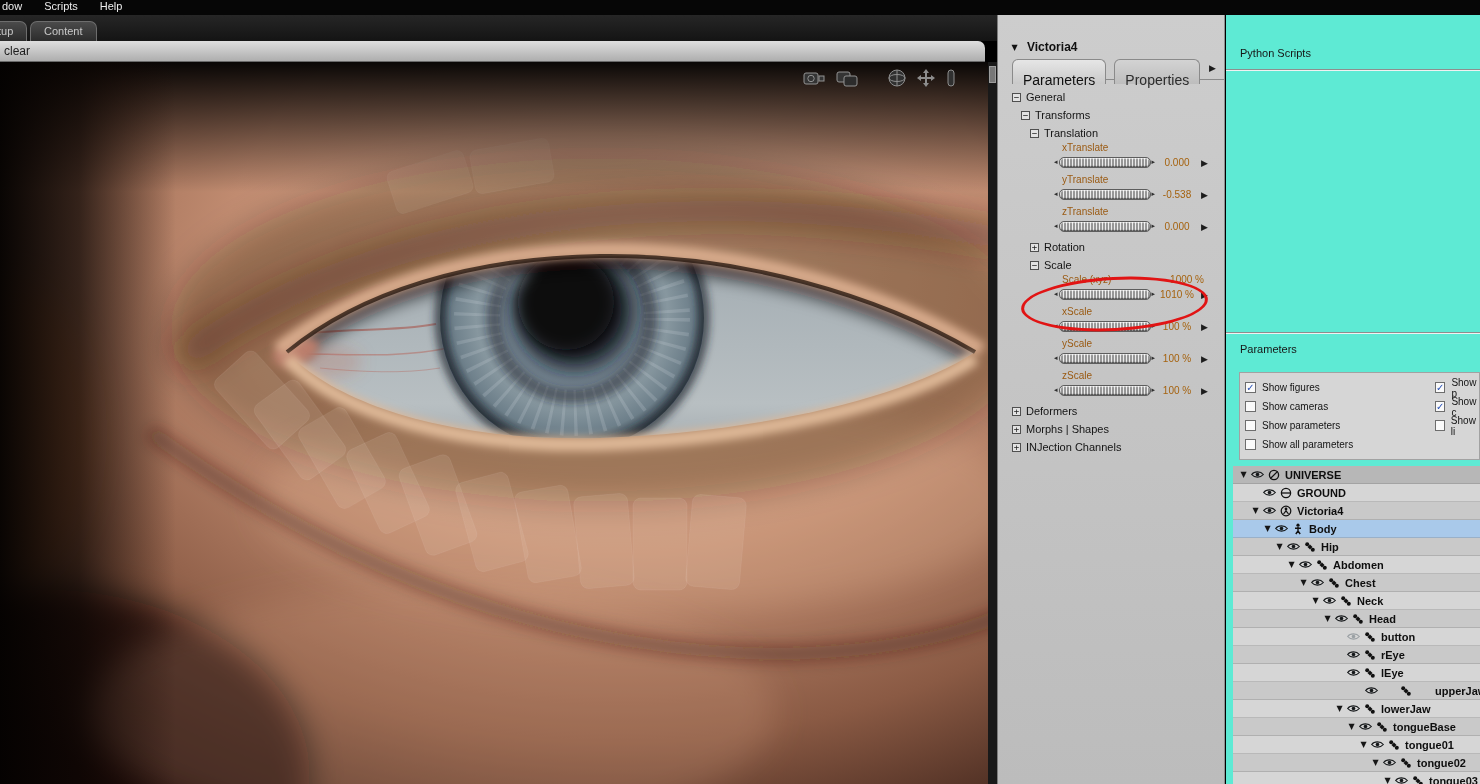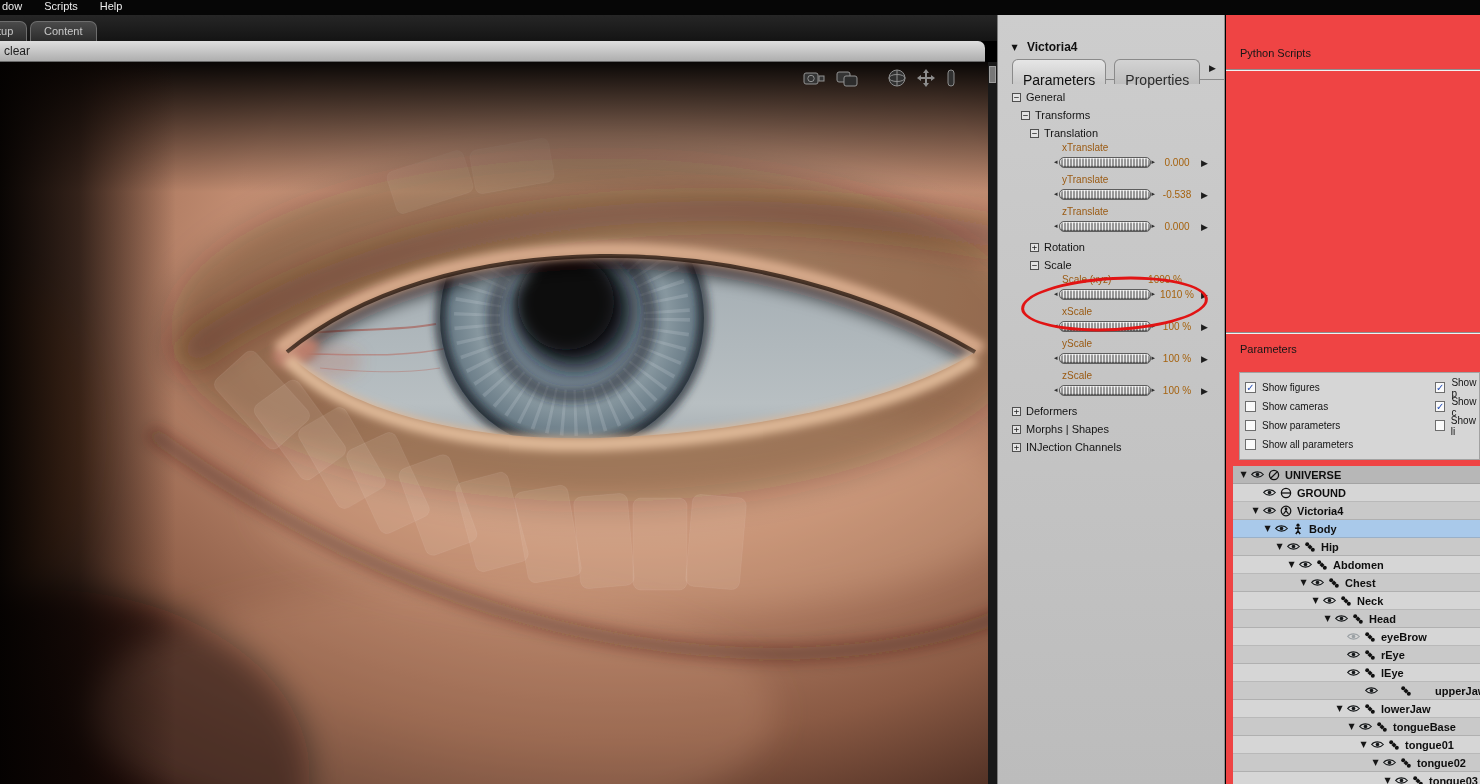--- a/index.html
+++ b/index.html
@@ -47,31 +47,31 @@
   .ptab.active{background:linear-gradient(#e6e6e6,#c9c9c9);color:#101010;}
   .ptab-arrow{position:absolute;right:8px;top:4px;font-family:"DejaVu Sans",sans-serif;
               font-size:9px;color:#1a1a1a;}
   #param-rows{margin-top:8px;}
   .pgroup{height:18px;display:flex;align-items:center;gap:5px;font-size:11px;color:#141414;}
   .gbox{width:9px;height:9px;box-sizing:border-box;border:1px solid #4f4f4f;background:#e2e2e2;
         font-size:9px;line-height:7px;text-align:center;color:#222;font-family:"DejaVu Sans Mono",monospace;}
   .pdial{height:32px;padding-left:56px;box-sizing:border-box;}
   .dlabel-row{height:13px;display:flex;font-size:10px;color:#9a5a12;}
   .dlabel{margin-left:8px;}
-  .dtopval{margin-left:auto;margin-right:42px;color:#a5620e;}
+  .dtopval{margin-left:auto;margin-right:20px;color:#a5620e;}
   .dslider-row{display:flex;align-items:center;height:15px;}
   .nub{font-family:"DejaVu Sans",sans-serif;font-size:7px;color:#2e2e2e;line-height:9px;}
   .dialbar{width:90px;height:9px;margin:0 1px;border:1px solid #5d5d5d;border-radius:5px;
            background:repeating-linear-gradient(90deg,#ececec 0 1px,#969696 1px 3px);
            box-shadow:inset 0 1px 1px rgba(255,255,255,.65), inset 0 -1px 1px rgba(0,0,0,.45);}
   .dval{width:40px;text-align:center;font-size:10px;color:#a5620e;margin-left:2px;white-space:nowrap;}
   .darrow{font-family:"DejaVu Sans",sans-serif;font-size:9px;color:#1c1c1c;margin-left:4px;}
 
   
-  #right-panel{position:absolute;top:15px;left:1226px;width:254px;height:769px;background:#ef4444;z-index:10;}
+  #right-panel{position:absolute;top:15px;left:1226px;width:254px;height:769px;background:#5eead4;z-index:10;}
   .py-title{margin:32px 0 10px 14px;font-size:11px;color:#161616;}
   .pybtn{width:148px;height:15px;margin:0 14px 5px auto;box-sizing:border-box;
          background:linear-gradient(#e6e6e6,#c0c0c0);border:1px solid #565656;border-radius:2px;
          box-shadow:inset 0 1px 0 rgba(255,255,255,.8);
          font-size:10px;line-height:13px;text-align:center;color:#1d1d1d;cursor:default;}
   .pybtn.gap{margin-top:8px;}
   .divider{border-top:1px solid #8e8e8e;border-bottom:1px solid #f1f1f1;height:0;}
   #py-help{width:176px;margin:5px 14px 0 auto;text-align:center;font-size:9px;color:#262626;line-height:12px;}
   #divider2{position:absolute;top:317px;left:0;right:0;}
   .h-title{position:absolute;top:328px;left:14px;font-size:11px;color:#161616;}
@@ -581,21 +581,21 @@
             <circle cx="8" cy="5" r="2" fill="#9aa0a4"></circle>
           </svg>
         </span>
         <span class="ticonwrap">
           <svg viewBox="0 0 12 12" width="12" height="12">
             <circle cx="3.2" cy="3.2" r="2" fill="#111"></circle>
             <circle cx="8.8" cy="8.8" r="2" fill="#111"></circle>
             <rect x="4.2" y="4.2" width="3.6" height="3.6" transform="rotate(45 6 6)" fill="#111"></rect>
           </svg>
         </span>
-        <span class="tlabel">eyeBrow</span>
+        <span class="tlabel">button</span>
       </div>
       <div class="trow" style="padding-left: 100px;">
         <span class="tri-sp"></span>
         <span class="eyewrap">
           <svg viewBox="0 0 16 10" width="15" height="9">
             <path d="M1.5 5 C4.5 1.2 11.5 1.2 14.5 5 C11.5 8.8 4.5 8.8 1.5 5 Z" fill="none" stroke="#15181a" stroke-width="1.3"></path>
             <circle cx="8" cy="5" r="2" fill="#15181a"></circle>
           </svg>
         </span>
         <span class="ticonwrap">

